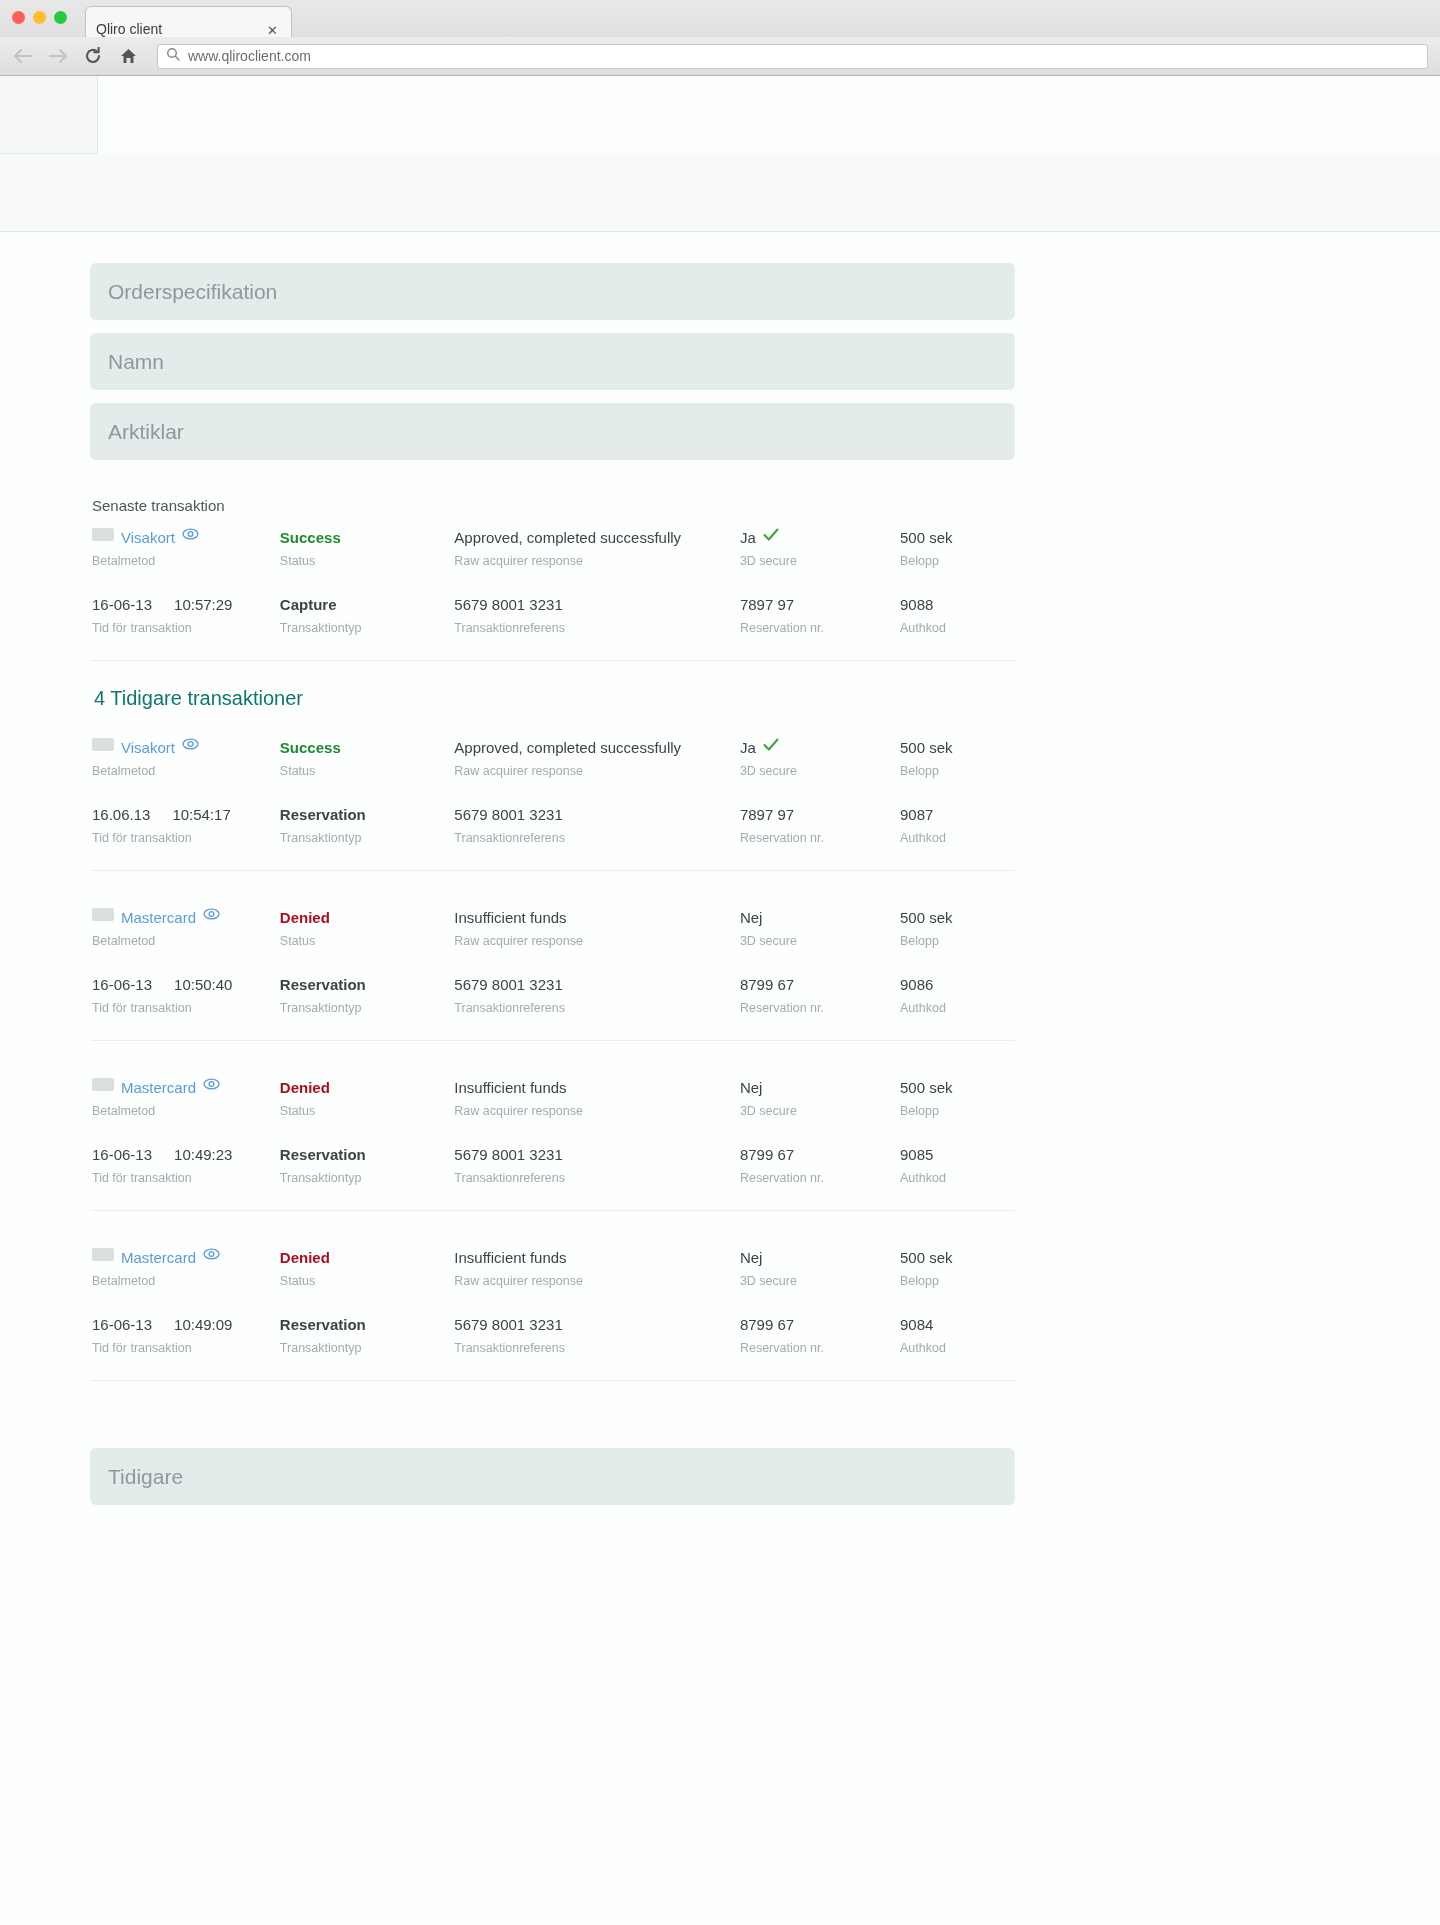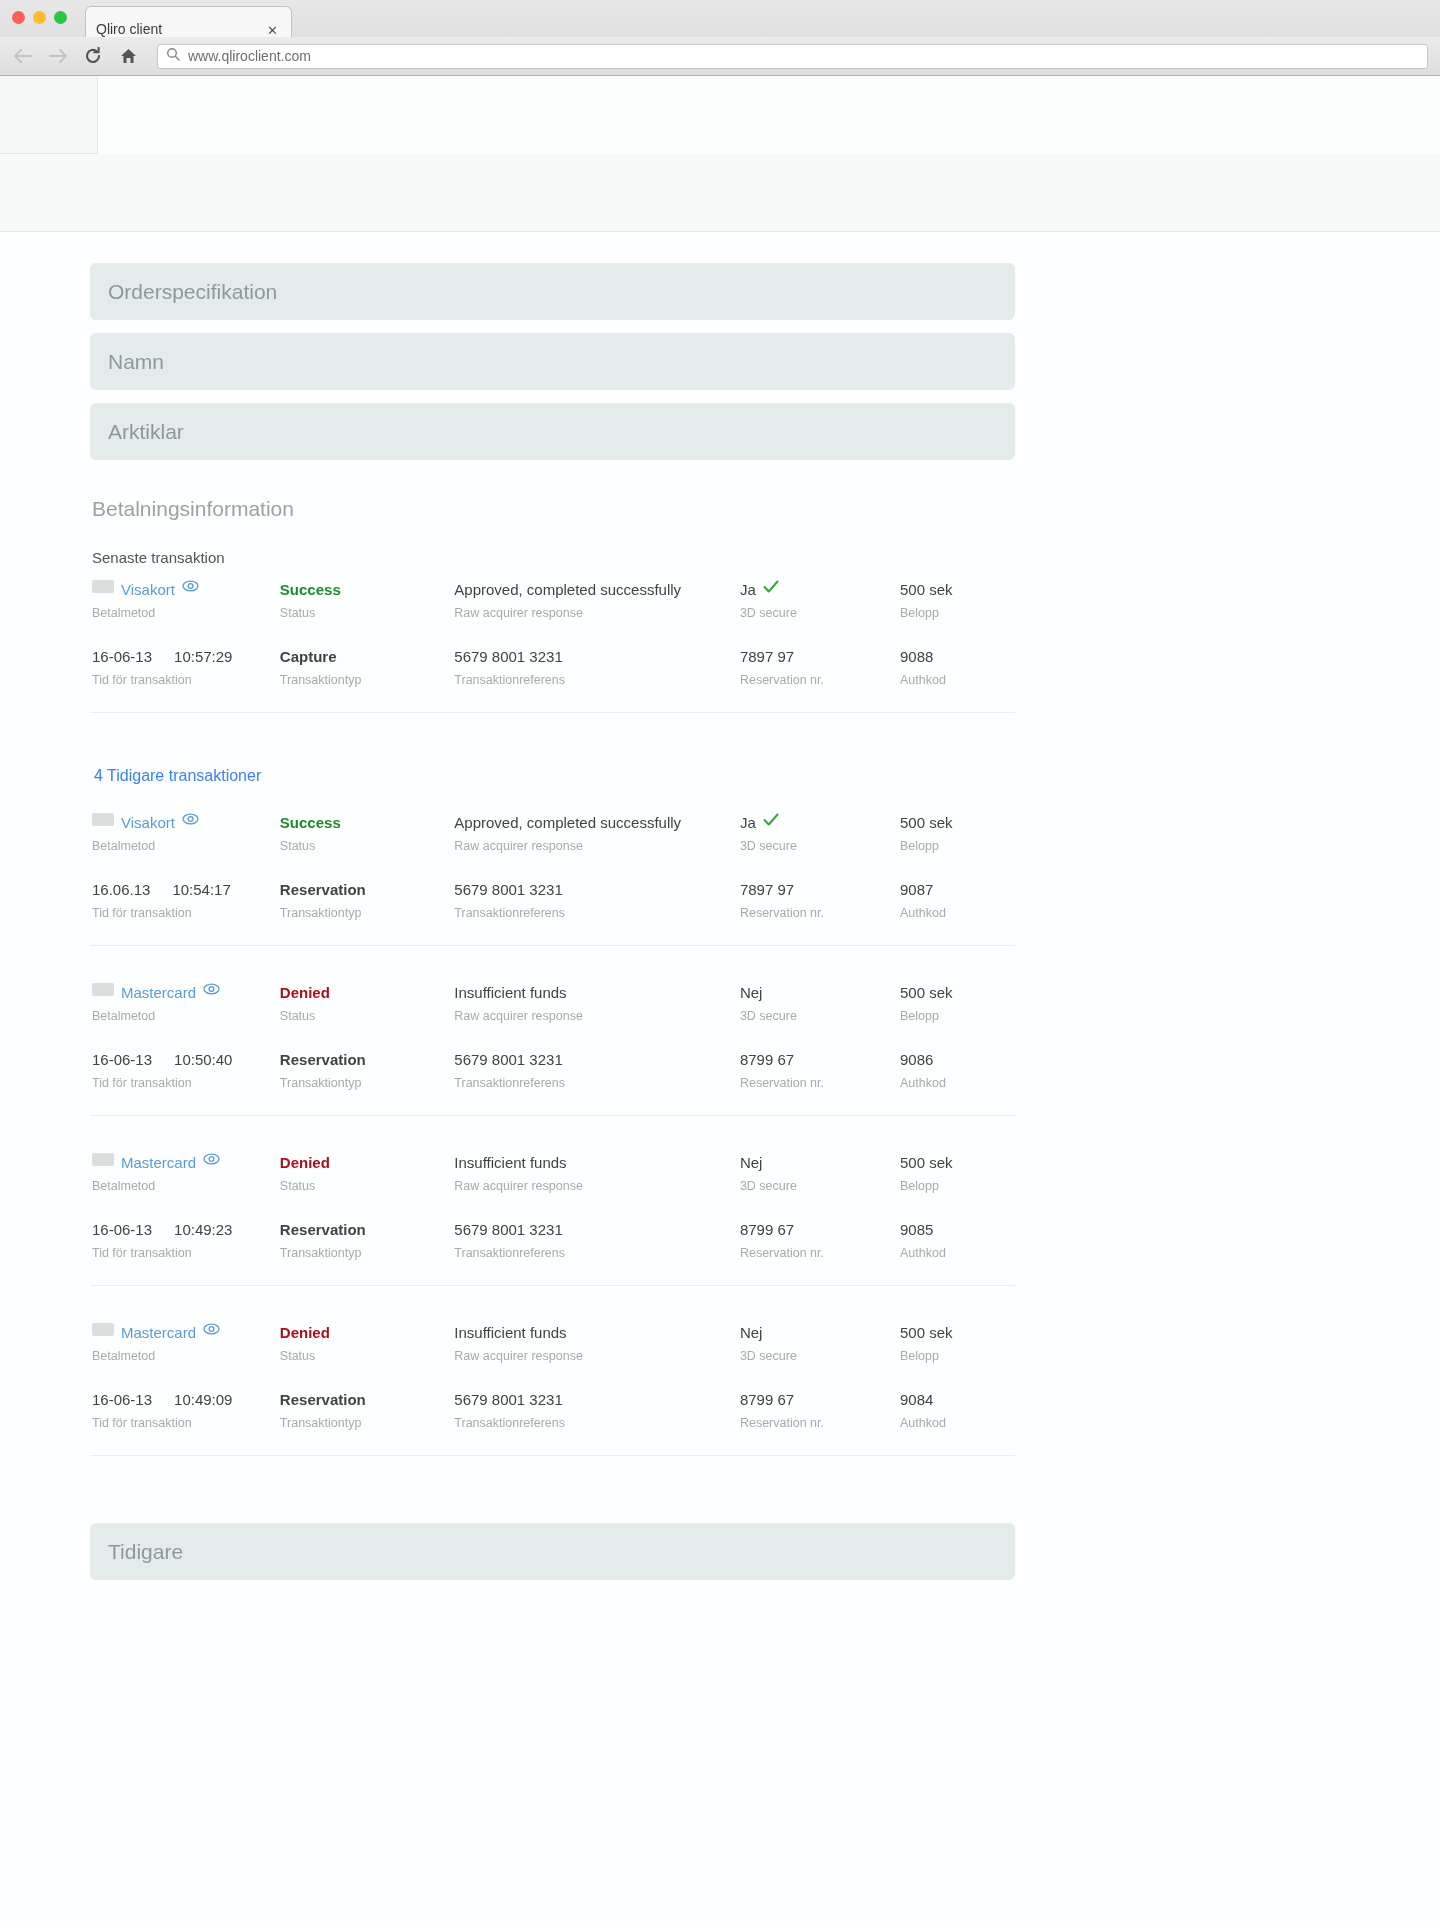--- a/index.html
+++ b/index.html
@@ -230,26 +230,25 @@
   .datetime { display: flex; gap: 22px; }
 
   .txn-sep {
     height: 1px;
     background: #eceeee;
     margin: 24px 0 0 0;
     width: 100%;
   }
 
   .earlier-link {
-    font-size: 16px;
-    color: #3b82f6;
+    font-size: 20px;
+    color: #0f766e;
     cursor: pointer;
     display: inline-block;
     padding: 0 2px;
-    margin-top: 28px;
   }
   .gap-after-sep { height: 28px; }
   .gap-before-link { height: 26px; }
 
   .pad-l2 { padding-left: 2px; }
 </style>
 </head>
 <body>
 
 <div class="browser-chrome">
@@ -317,21 +316,20 @@
         </div>
         <div class="section-bar">
           <span class="section-bar-label">Namn</span>
         </div>
         <div class="section-bar">
           <span class="section-bar-label">Arktiklar</span>
         </div>
 
         <div class="spacer-24"></div>
 
-        <div class="sub-heading">Betalningsinformation</div>
         <div class="mini-heading">Senaste transaktion</div>
 
         <div class="txn-group">
           <div class="txn-row">
             <div class="cell c1">
               <div class="cell-value">
                 <span class="card-chip"></span>
                 <span class="card-name">Visakort</span>
                 <span class="eye-icon">
                   <svg width="17" height="12" viewBox="0 0 17 12">

